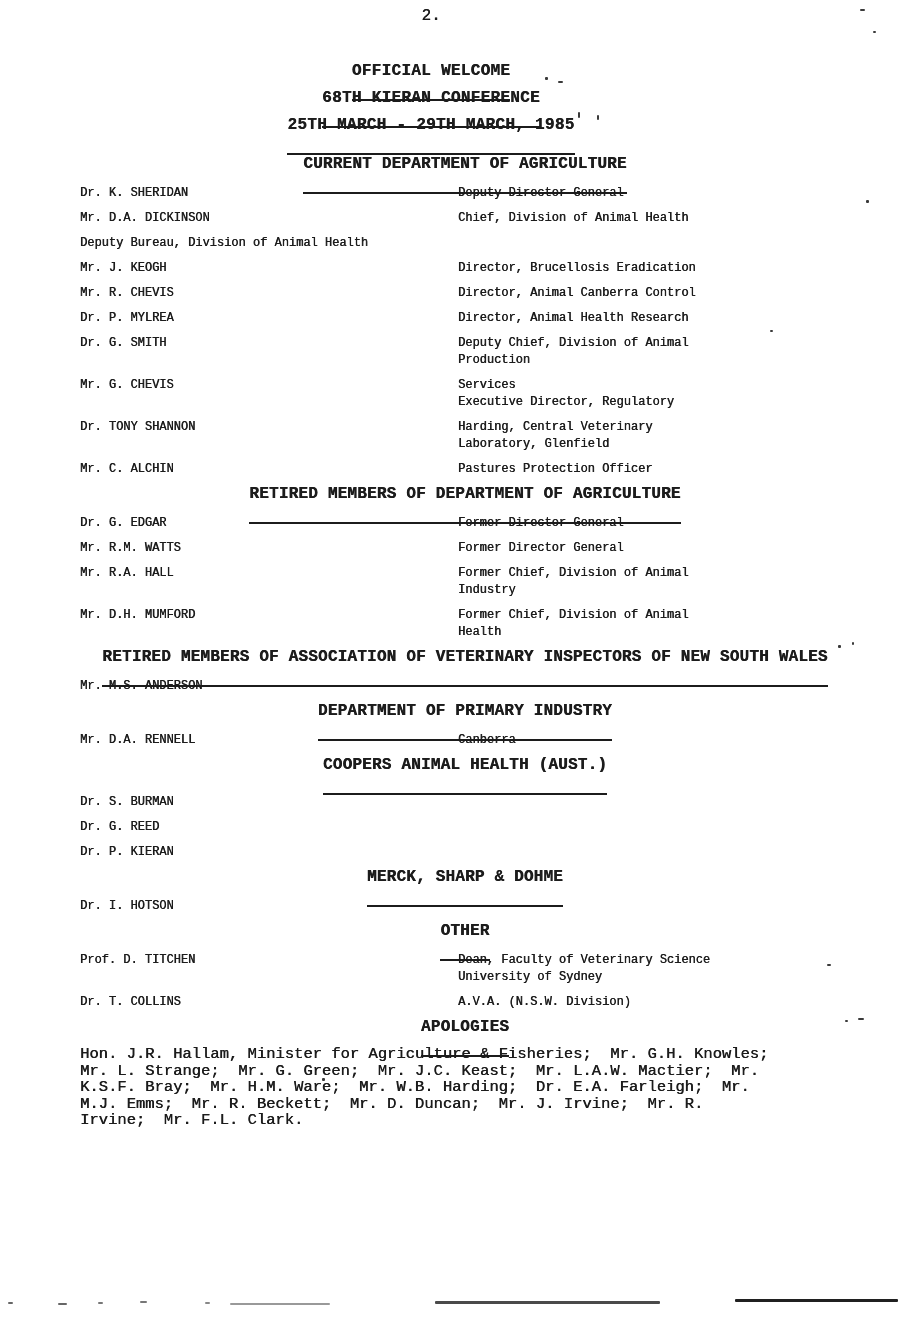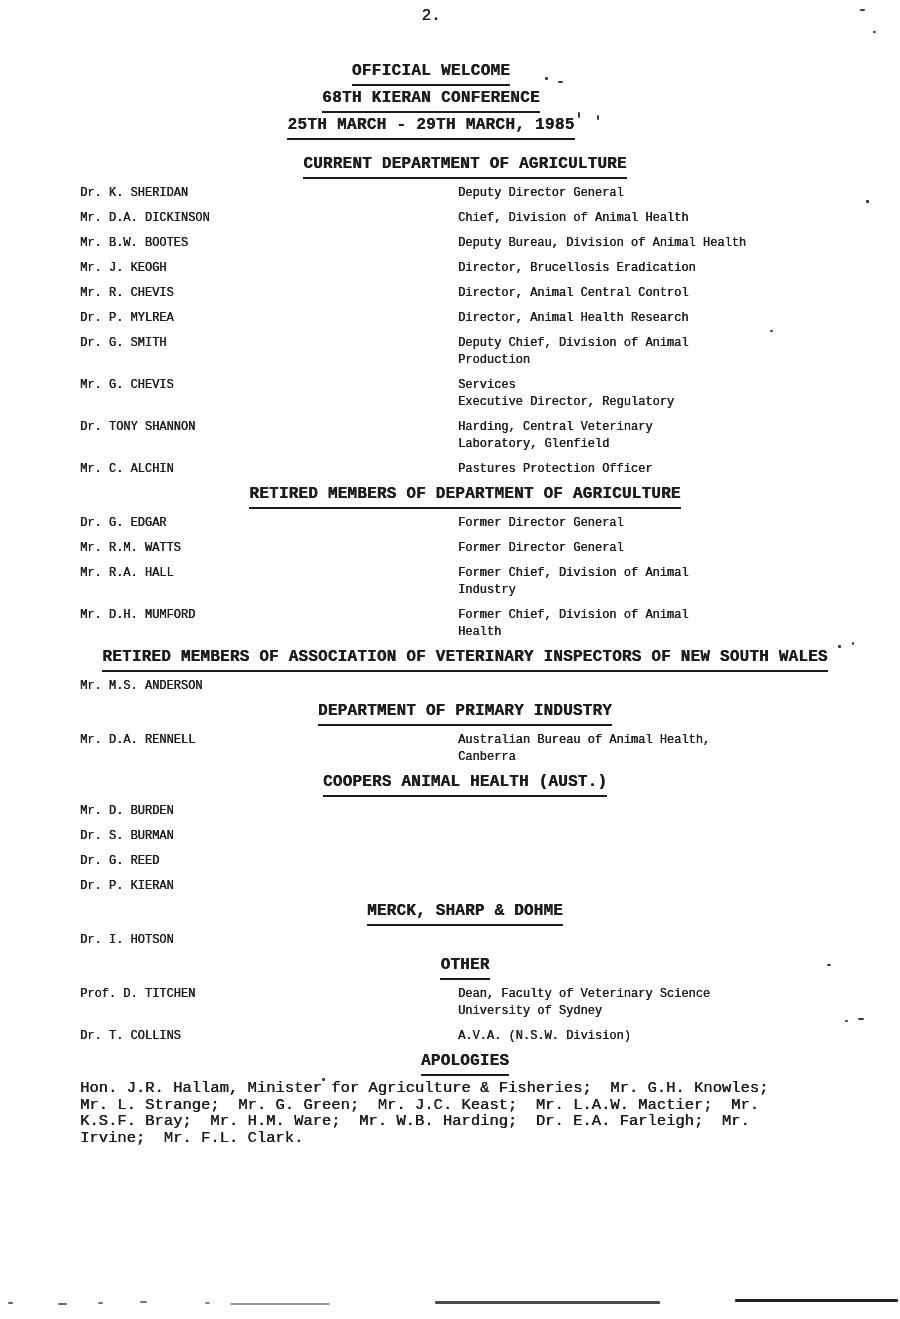--- a/index.html
+++ b/index.html
@@ -13,21 +13,21 @@
     font-family: "Liberation Mono", "DejaVu Sans Mono", monospace;
     overflow: hidden;
     text-shadow: 0.4px 0 0 currentColor; 
   }
 
   
   .header { width: 862px; text-align: center; padding-top: 8px; }
   .page-number { font-size: 16px; line-height: 17px; }
   .title-block { margin-top: 38px; font-weight: bold; font-size: 16px; letter-spacing: 0.3px; }
   .title-line { line-height: 17px; margin-bottom: 10px; }
-  .u { border-bottom: 2px solid currentColor; padding-bottom: 4px; white-space: pre; margin-top: 14px; }
+  .u { border-bottom: 2px solid currentColor; padding-bottom: 19px; white-space: pre; margin-top: 14px; }
 
   .content { margin-left: 80px; margin-right: 50px; }
   .sections { margin-top: 22px; }
 
   .sec-heading { font-weight: bold; font-size: 16px; line-height: 17px; margin-top: 7px; margin-bottom: 12px; letter-spacing: 0.2px; text-align: center; }
 
   .entry { display: flex; margin-bottom: 8px; font-size: 12px; line-height: 17px; font-family: Liberation Mono, monospace; }
   .col-name { width: 378px; flex: none; white-space: pre; }
   .col-role { flex: 1; white-space: pre; }
 
@@ -57,30 +57,29 @@
           <div class="sec-heading"><span class="u">CURRENT DEPARTMENT OF AGRICULTURE</span></div>
           <div class="entry">
             <div class="col-name">Dr. K. SHERIDAN</div>
             <div class="col-role"><div>Deputy Director General</div></div>
           </div>
           <div class="entry">
             <div class="col-name">Mr. D.A. DICKINSON</div>
             <div class="col-role"><div>Chief, Division of Animal Health</div></div>
           </div>
           <div class="entry">
-            <div class="col-name">Mr. B.W. BOOTES</div>
             <div class="col-role"><div>Deputy Bureau, Division of Animal Health</div></div>
           </div>
           <div class="entry">
             <div class="col-name">Mr. J. KEOGH</div>
             <div class="col-role"><div>Director, Brucellosis Eradication</div></div>
           </div>
           <div class="entry">
             <div class="col-name">Mr. R. CHEVIS</div>
-            <div class="col-role"><div>Director, Animal Central Control</div></div>
+            <div class="col-role"><div>Director, Animal Canberra Control</div></div>
           </div>
           <div class="entry">
             <div class="col-name">Dr. P. MYLREA</div>
             <div class="col-role"><div>Director, Animal Health Research</div></div>
           </div>
           <div class="entry">
             <div class="col-name">Dr. G. SMITH</div>
             <div class="col-role"><div>Deputy Chief, Division of Animal</div><div>Production</div></div>
           </div>
           <div class="entry">
@@ -119,27 +118,26 @@
           <div class="sec-heading"><span class="u">RETIRED MEMBERS OF ASSOCIATION OF VETERINARY INSPECTORS OF NEW SOUTH WALES</span></div>
           <div class="entry">
             <div class="col-name">Mr. M.S. ANDERSON</div>
             <div class="col-role"></div>
           </div>
         </section>
         <section>
           <div class="sec-heading"><span class="u">DEPARTMENT OF PRIMARY INDUSTRY</span></div>
           <div class="entry">
             <div class="col-name">Mr. D.A. RENNELL</div>
-            <div class="col-role"><div>Australian Bureau of Animal Health,</div><div>Canberra</div></div>
+            <div class="col-role"><div>Canberra</div></div>
           </div>
         </section>
         <section>
           <div class="sec-heading"><span class="u">COOPERS ANIMAL HEALTH (AUST.)</span></div>
           <div class="entry">
-            <div class="col-name">Mr. D. BURDEN</div>
             <div class="col-role"></div>
           </div>
           <div class="entry">
             <div class="col-name">Dr. S. BURMAN</div>
             <div class="col-role"></div>
           </div>
           <div class="entry">
             <div class="col-name">Dr. G. REED</div>
             <div class="col-role"></div>
           </div>
@@ -167,20 +165,21 @@
           </div>
         </section>
       </div>
 
     <div class="apologies-block">
       <div class="sec-heading"><span class="u">APOLOGIES</span></div>
       <div class="apologies-text" id="apologies-text">
           <div>Hon. J.R. Hallam, Minister for Agriculture &amp; Fisheries;  Mr. G.H. Knowles;</div>
           <div>Mr. L. Strange;  Mr. G. Green;  Mr. J.C. Keast;  Mr. L.A.W. Mactier;  Mr.</div>
           <div>K.S.F. Bray;  Mr. H.M. Ware;  Mr. W.B. Harding;  Dr. E.A. Farleigh;  Mr.</div>
+          <div>M.J. Emms;  Mr. R. Beckett;  Mr. D. Duncan;  Mr. J. Irvine;  Mr. R.</div>
           <div>Irvine;  Mr. F.L. Clark.</div>
         </div>
     </div>
   </div>
 
   <div class="artifacts">
     <i style="left:860px;top:9px;width:5px;height:2px"></i>
     <i style="left:873px;top:31px;width:3px;height:2px"></i>
     <i style="left:545px;top:77px;width:3px;height:3px"></i>
     <i style="left:558px;top:81px;width:5px;height:2px"></i>

